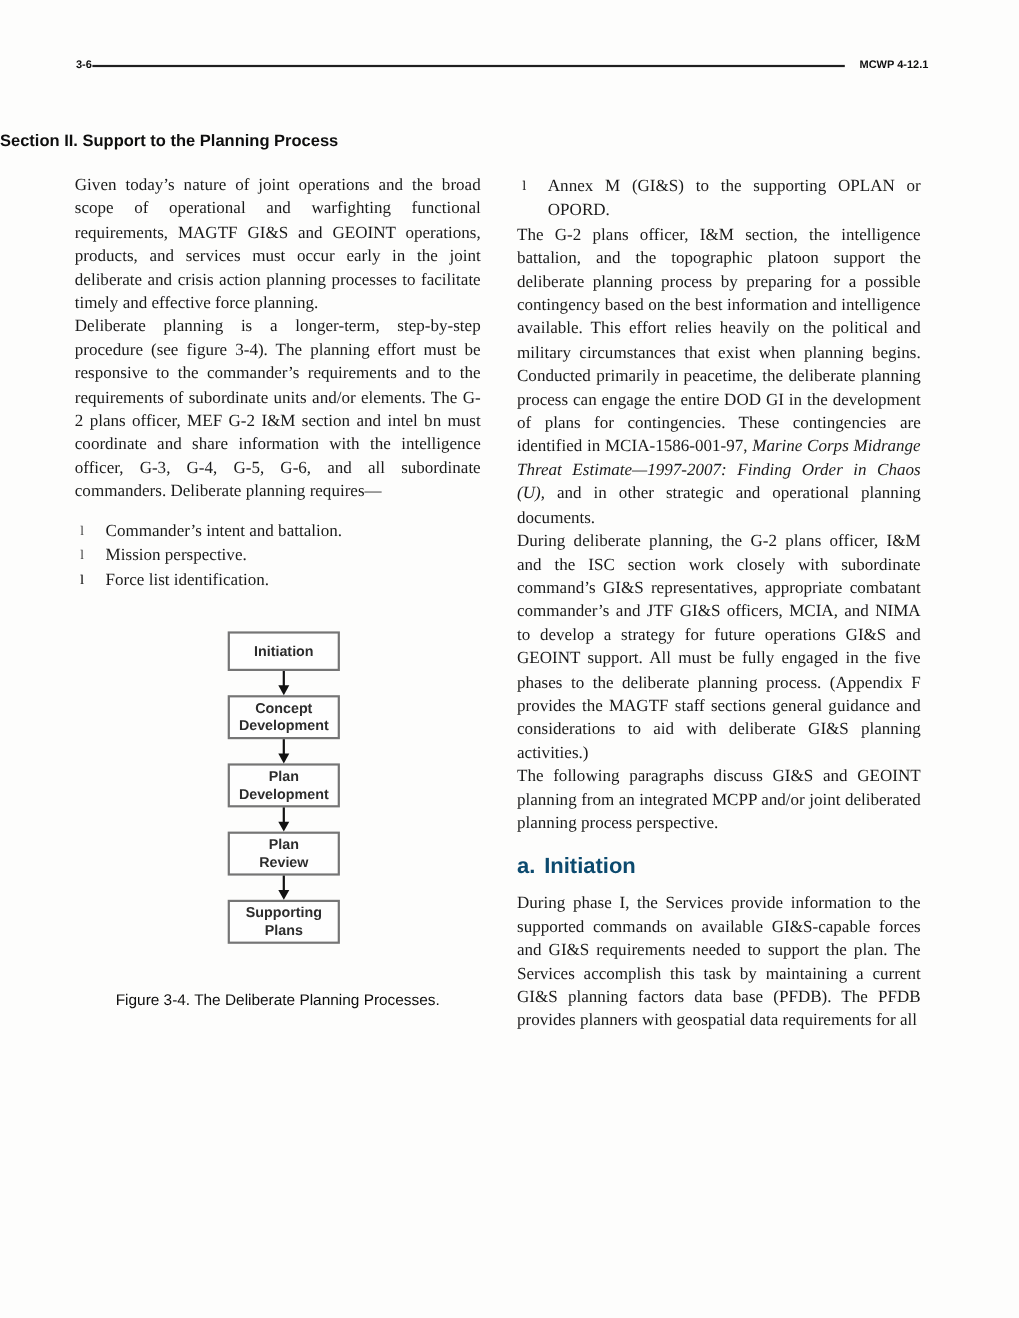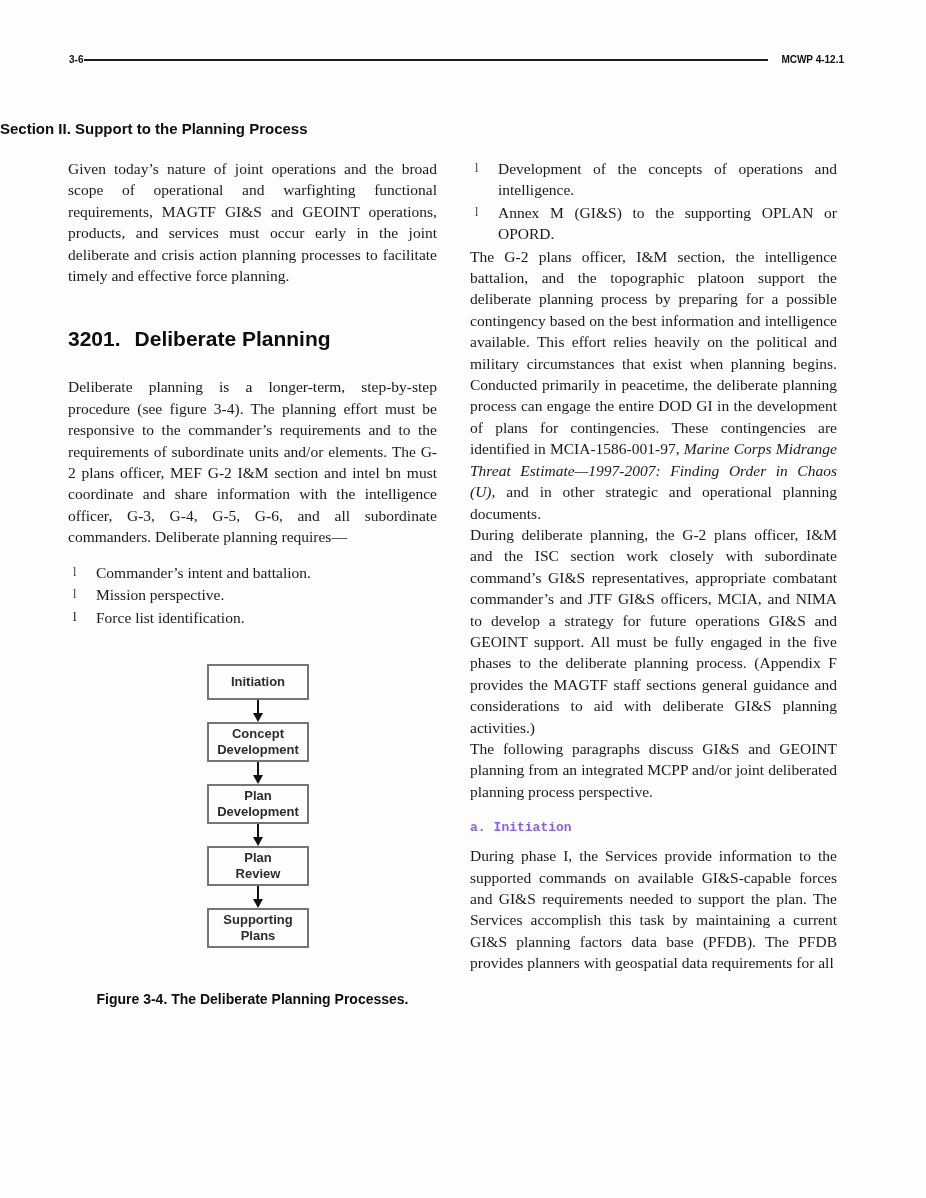--- a/index.html
+++ b/index.html
@@ -44,22 +44,22 @@
   .em { font-style: italic; }
 
   .h-3201 {
     font-family: "Liberation Sans", sans-serif;
     font-weight: bold; font-size: 21px; color: #0d0d0d;
     margin: 41px 0 25px 0;
   }
   .h-3201 .num { margin-right: 14px; }
 
   .sub-heading {
-    font-family: Liberation Mono, monospace;
-    font-weight: bold; font-size: 13px; color: #8b5cf6;
+    font-family: Liberation Sans, sans-serif;
+    font-weight: bold; font-size: 20px; color: #0c4a6e;
     margin: 18px 0 10px 0;
   }
   .sub-heading .letter { margin-right: 8px; }
 
   ul.bullets { list-style: none; margin: 14px 0 0 0; padding: 0; }
   ul.bullets li {
     position: relative; padding-left: 28px;
     font-size: 15.5px; line-height: 21.4px;
     text-align: justify; margin-bottom: 1px;
   }
@@ -95,41 +95,38 @@
     width: 0; height: 0;
     border-left: 5px solid transparent;
     border-right: 5px solid transparent;
     border-top: 9px solid #111;
   }
 
   .figure-caption {
     margin-top: 43px; width: 100%;
     text-align: center;
     font-family: "Liberation Sans", sans-serif;
-    font-weight: bold; font-size: 14px; color: #0d0d0d;
+    font-weight: normal; font-size: 14px; color: #0d0d0d;
   }
 </style>
 </head>
 <body>
 
 <div class="page-header">
   <span>3-6</span>
   <span class="rule"></span>
   <span>MCWP 4-12.1</span>
 </div>
 
 <div class="section-title">Section II. Support to the Planning Process</div>
 
 <div class="col col-left">
 
   <p class="body">Given today’s nature of joint operations and the broad scope of operational and warfighting functional requirements, MAGTF GI&amp;S and GEOINT operations, products, and services must occur early in the joint deliberate and crisis action planning processes to facilitate timely and effective force planning.</p>
 
-  <div class="h-3201">
-    <span class="num">3201.</span><span>Deliberate Planning</span>
-  </div>
 
   <p class="body">Deliberate planning is a longer-term, step-by-step procedure (see figure 3-4). The planning effort must be responsive to the commander’s requirements and to the requirements of subordinate units and/or elements. The G-2 plans officer, MEF G-2 I&amp;M section and intel bn must coordinate and share information with the intelligence officer, G-3, G-4, G-5, G-6, and all subordinate commanders. Deliberate planning requires—</p>
 
   <ul class="bullets">
     <li>
       <span class="marker">l</span>
       <span>Commander’s intent and battalion.</span>
     </li>
     <li>
       <span class="marker">l</span>
@@ -174,21 +171,20 @@
 
   <div class="figure-caption">Figure 3-4. The Deliberate Planning Processes.</div>
 
 </div>
 
 <div class="col col-right">
 
   <ul class="bullets">
     <li>
       <span class="marker">l</span>
-      <span>Development of the concepts of operations and intelligence.</span>
     </li>
     <li>
       <span class="marker">l</span>
       <span>Annex M (GI&amp;S) to the supporting OPLAN or OPORD.</span>
     </li>
   </ul>
 
   <p class="body spacer-p"><span>The G-2 plans officer, I&amp;M section, the intelligence battalion, and the topographic platoon support the deliberate planning process by preparing for a possible contingency based on the best information and intelligence available. This effort relies heavily on the political and military circumstances that exist when planning begins. Conducted primarily in peacetime, the deliberate planning process can engage the entire DOD GI in the development of plans for contingencies. These contingencies are identified in MCIA-1586-001-97, </span><span class="em">Marine Corps Midrange Threat Estimate—1997-2007: Finding Order in Chaos (U)</span><span>, and in other strategic and operational planning documents.</span></p>
 
   <p class="body spacer-p">During deliberate planning, the G-2 plans officer, I&amp;M and the ISC section work closely with subordinate command’s GI&amp;S representatives, appropriate combatant commander’s and JTF GI&amp;S officers, MCIA, and NIMA to develop a strategy for future operations GI&amp;S and GEOINT support. All must be fully engaged in the five phases to the deliberate planning process. (Appendix F provides the MAGTF staff sections general guidance and considerations to aid with deliberate GI&amp;S planning activities.)</p>

